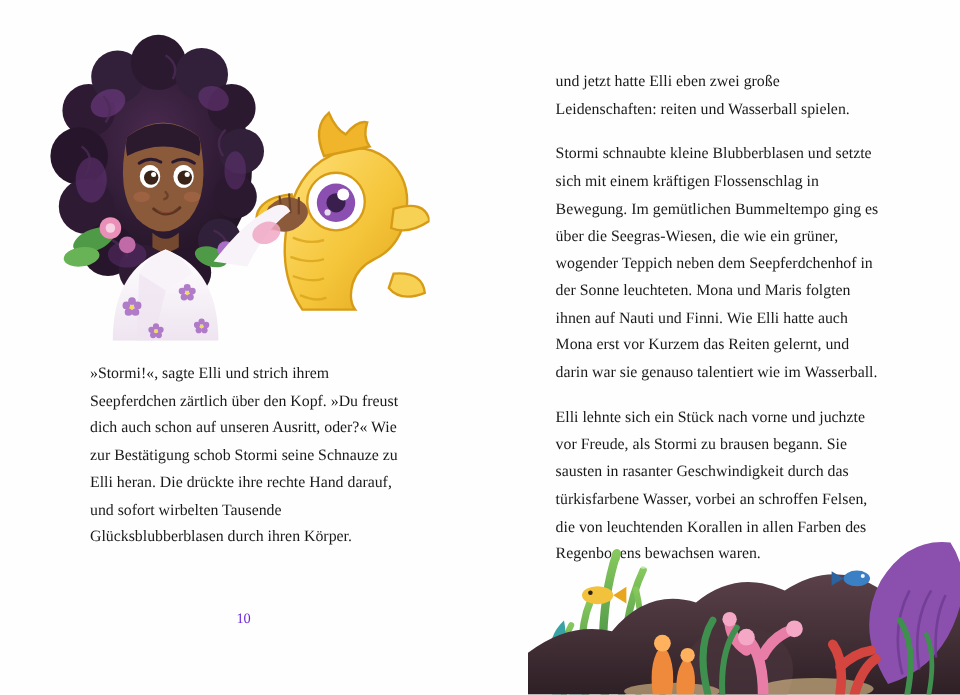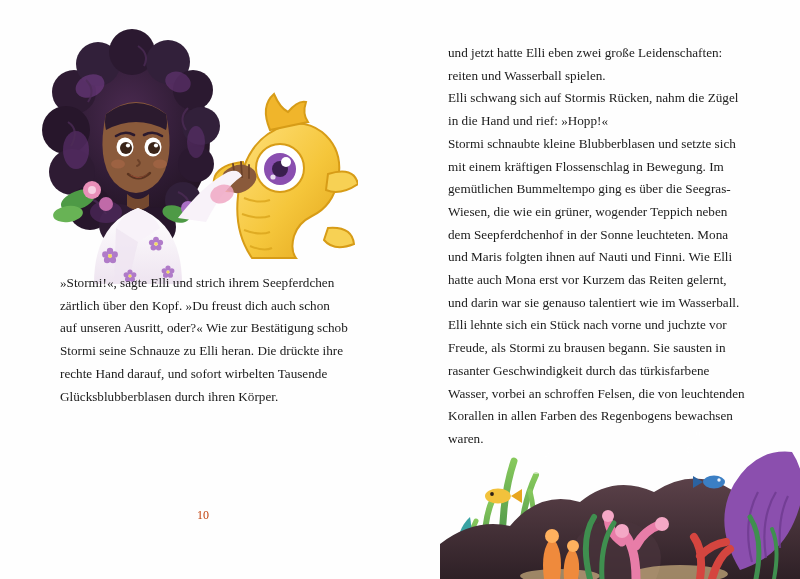--- a/index.html
+++ b/index.html
@@ -20,41 +20,41 @@
   .column {
     position: absolute;
     font-family: "Liberation Serif", serif;
     font-size: 13.2px;
     line-height: 1.72;
     color: #1a1a1a;
     text-align: left;
   }
   #left-column {
     left: 60px;
-    top: 272px;
+    top: 285px;
     width: 288px;
     font-family: Liberation Serif, serif;
   }
   #right-column {
     left: 448px;
     top: 42px;
     width: 300px;
   }
   .para {
-    margin: 0;
+    margin: 15px;
     text-indent: 0;
   }
 
   .page-number {
     position: absolute;
     left: 197px;
     top: 508px;
     font-family: "Liberation Serif", serif;
     font-size: 12px;
-    color: #c2410c;
+    color: #6d28d9;
   }
 
   
   #illustration-characters {
     position: absolute;
     left: 28px;
     top: 22px;
     width: 330px;
     height: 262px;
   }
@@ -238,21 +238,20 @@
       </g>
     </svg>
   </div>
 
   <div id="left-column" class="column">
     <p class="para">»Stormi!«, sagte Elli und strich ihrem Seepferdchen zärtlich über den Kopf. »Du freust dich auch schon auf unseren Ausritt, oder?« Wie zur Bestätigung schob Stormi seine Schnauze zu Elli heran. Die drückte ihre rechte Hand darauf, und sofort wirbelten Tausende Glücksblubberblasen durch ihren Körper.</p>
   </div>
 
   <div id="right-column" class="column">
     <p class="para">und jetzt hatte Elli eben zwei große Leidenschaften: reiten und Wasserball spielen.</p>
-    <p class="para">Elli schwang sich auf Stormis Rücken, nahm die Zügel in die Hand und rief: »Hopp!«</p>
     <p class="para">Stormi schnaubte kleine Blubberblasen und setzte sich mit einem kräftigen Flossenschlag in Bewegung. Im gemütlichen Bummeltempo ging es über die Seegras-Wiesen, die wie ein grüner, wogender Teppich neben dem Seepferdchenhof in der Sonne leuchteten. Mona und Maris folgten ihnen auf Nauti und Finni. Wie Elli hatte auch Mona erst vor Kurzem das Reiten gelernt, und darin war sie genauso talentiert wie im Wasserball.</p>
     <p class="para">Elli lehnte sich ein Stück nach vorne und juchzte vor Freude, als Stormi zu brausen begann. Sie sausten in rasanter Geschwindigkeit durch das türkisfarbene Wasser, vorbei an schroffen Felsen, die von leuchtenden Korallen in allen Farben des Regenbogens bewachsen waren.</p>
   </div>
 
   <div class="page-number">10</div>
 
   <div id="illustration-reef">
     <svg viewBox="0 0 360 249" width="360" height="249" xmlns="http://www.w3.org/2000/svg">
       <defs>
         <linearGradient id="rockGrad" x1="0" y1="0" x2="0" y2="1">

